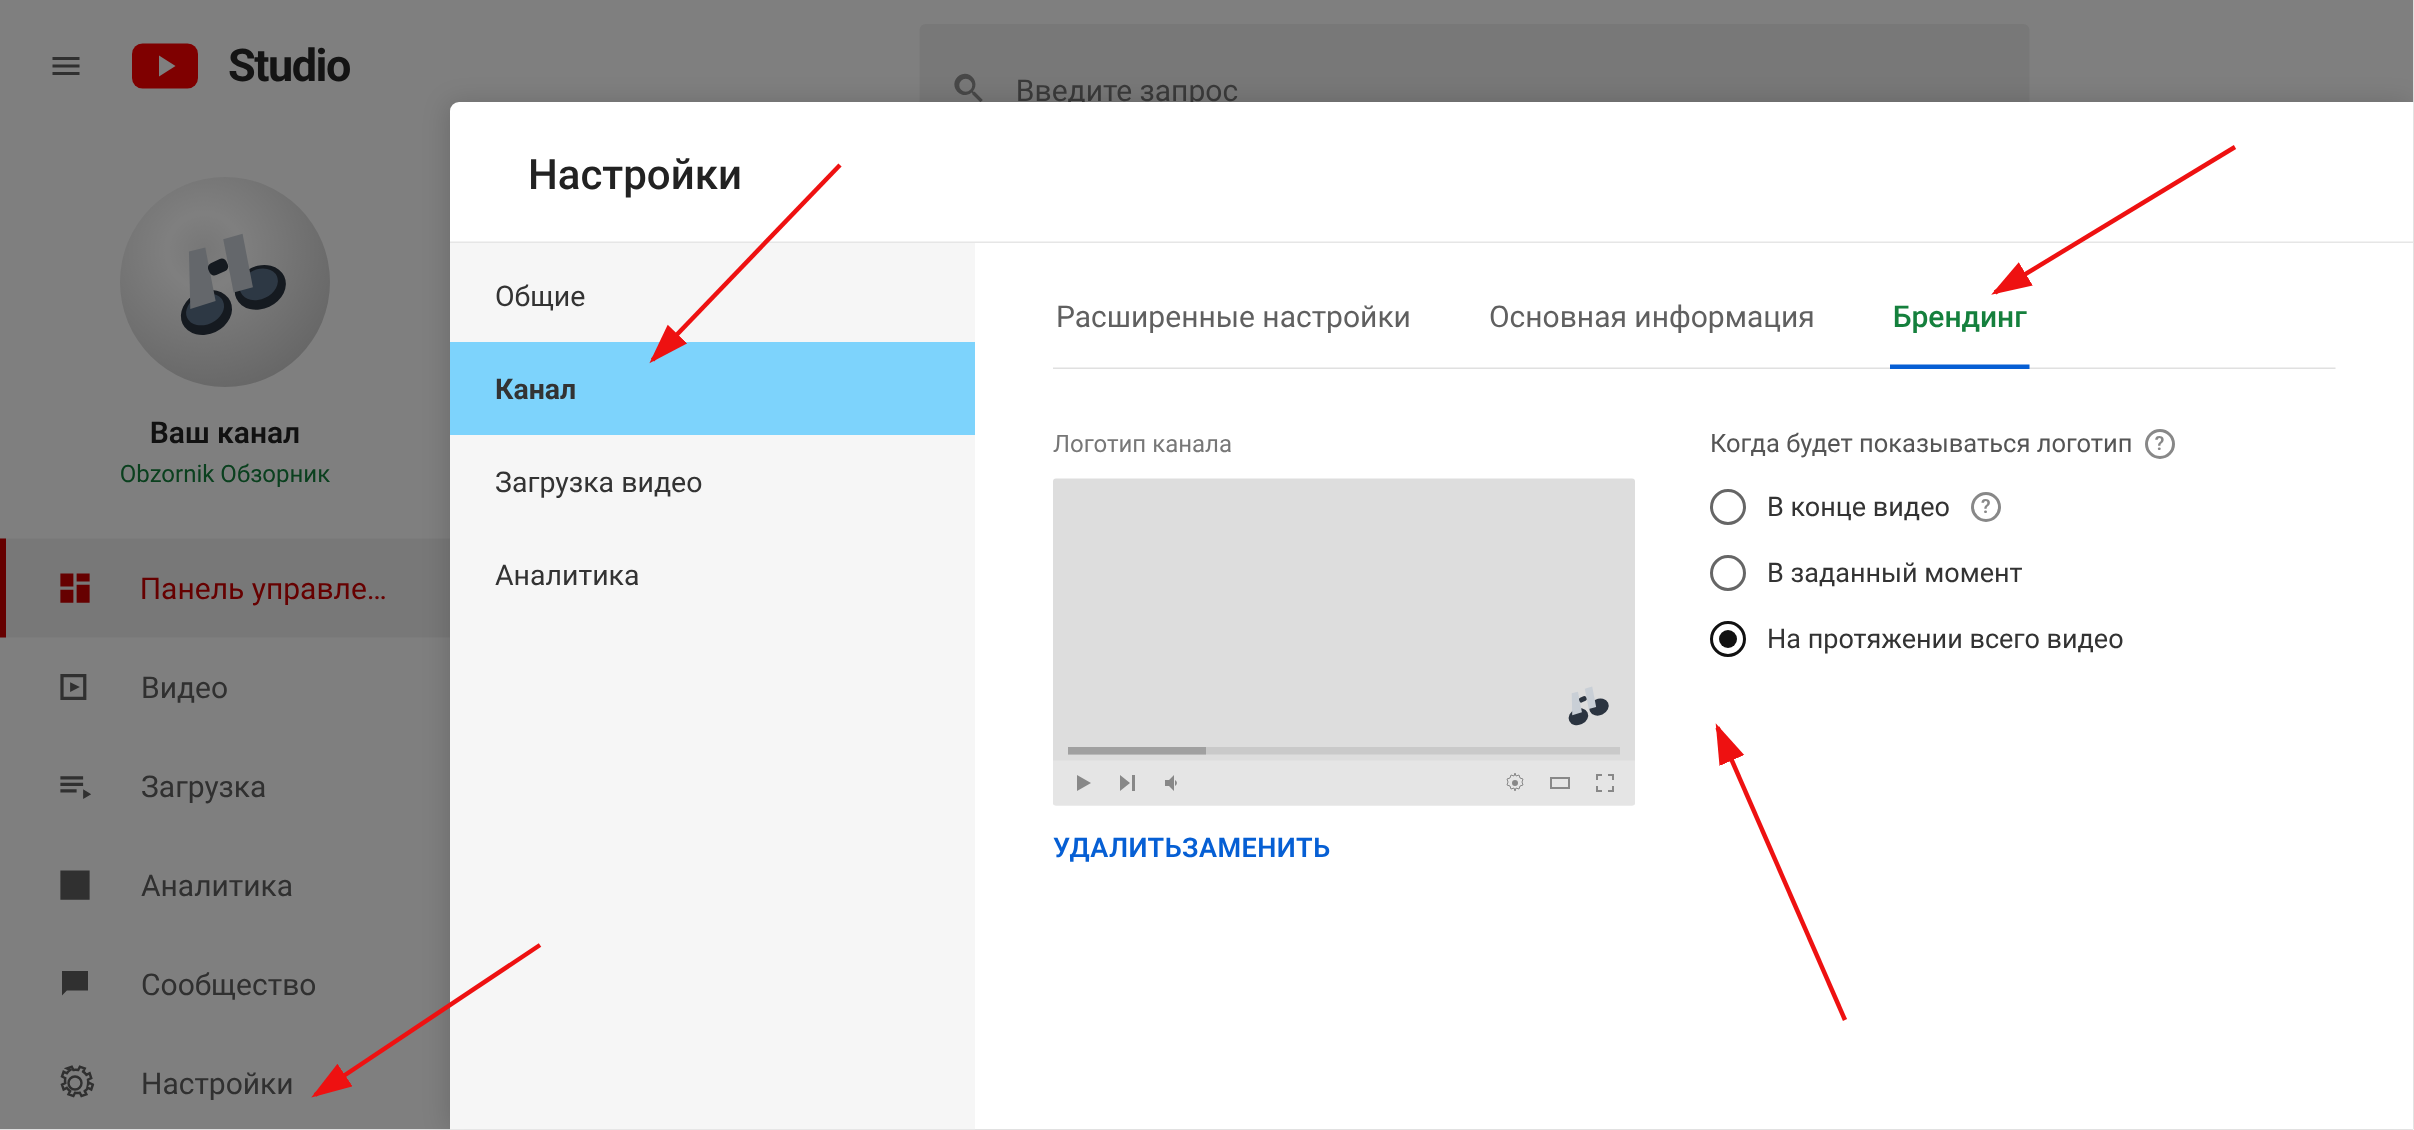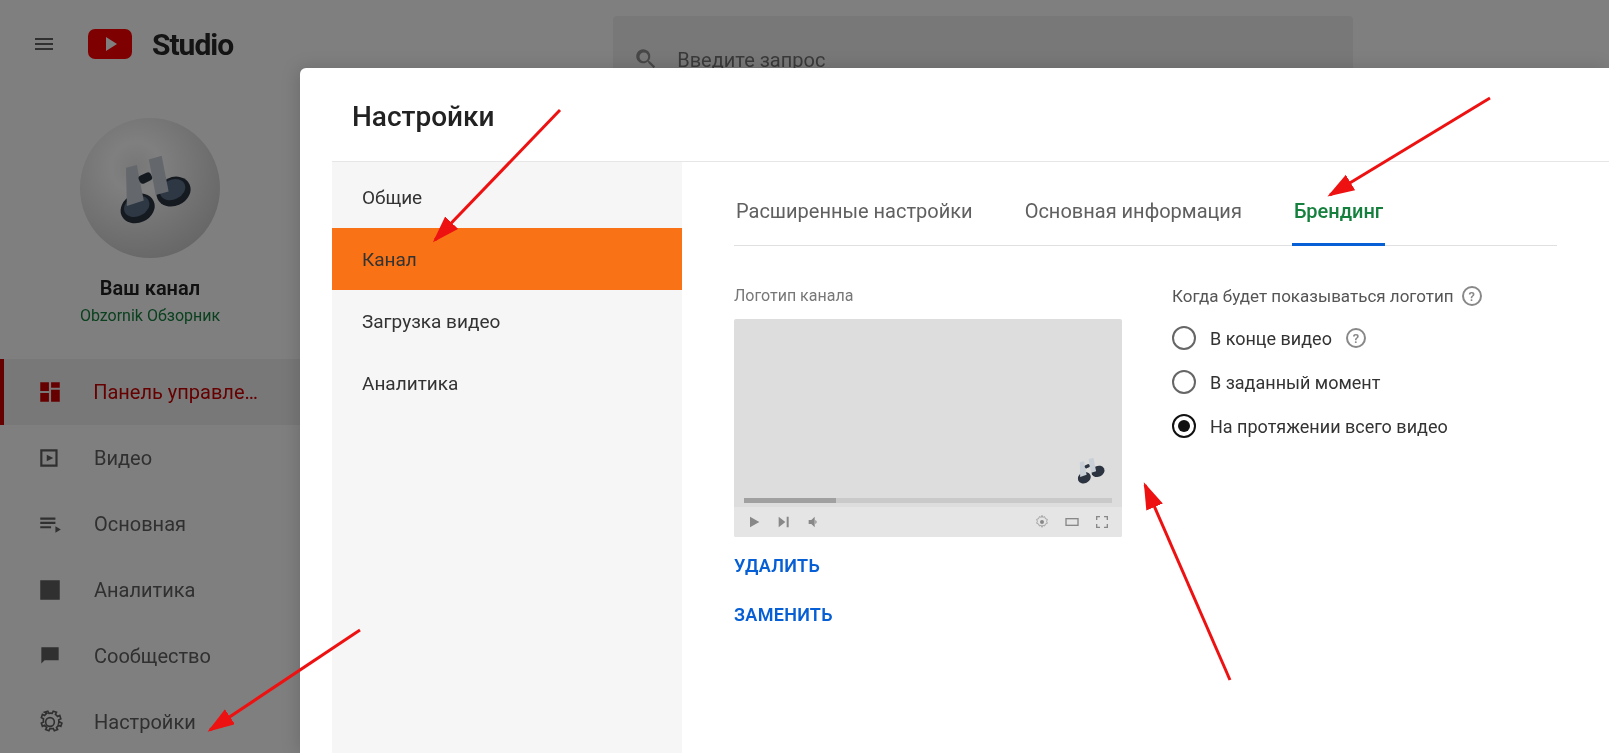--- a/index.html
+++ b/index.html
@@ -30,43 +30,43 @@
   .nav { margin-top: 24px;}
   .nav-item { height: 66px; display:flex; align-items:center; padding:0 36px; font-size:20px; color:#606060; cursor:pointer;}
   .nav-item.active { color:#cc0000; background:#f1f1f1; border-left:4px solid #cc0000; padding-left:32px;}
   .nav-item .nicon { width:28px; height:28px; margin-right:30px; display:flex; align-items:center; justify-content:center;}
   .nav-item .nicon svg { width:26px; height:26px; fill: currentColor; }
   .nav-item .nlabel { white-space:nowrap; overflow:hidden; text-overflow:ellipsis;}
 
   
   .modal { position:absolute; left:300px; top:68px; right:0; bottom:0; background:#fff; border-radius:6px 0 0 0; z-index:10; box-shadow: -2px 0 18px rgba(0,0,0,0.15); display:flex; flex-direction:column;}
   .modal-title { font-size:28px; font-weight:500; color:#222; padding: 32px 52px 28px;}
-  .modal-body { display:flex; flex:1; border-top: 1px solid #e6e6e6; margin-left: 32px;}
+  .modal-body { display:flex; flex:1; border-top: 1px solid #e6e6e6;}
   .modal-side { width:350px; background:#f6f6f6; padding-top:4px;}
   .ms-item { height:62px; display:flex; align-items:center; padding:0 30px; font-size:19px; color:#333; cursor:pointer;}
-  .ms-item.selected { background:#f97316;}
+  .ms-item.selected { background:#7dd3fc;font-weight:bold;}
   .modal-main { flex:1; padding: 0 52px 32px; position:relative;}
 
   .tabs { display:flex; height:84px; align-items:flex-end; border-bottom:1px solid #e0e0e0; gap:48px;}
   .tab { padding: 0 2px 22px; font-size:20px; color:#606060; cursor:pointer; position:relative;}
   .tab.active { color:#15803d; font-weight:500;}
   .tab.active::after { content:""; position:absolute; left:0; right:0; bottom:-1px; height:3px; background:#065fd4;}
 
   .section { padding-top: 40px; display:flex; gap:50px;}
   .sec-left { flex:0 0 auto;}
   .sec-label { font-size:16px; color:#777; margin-bottom:14px;}
   .preview { width:388px; height:218px; background:#ddd; border-radius:2px; position:relative; overflow:hidden;}
   .preview-icon { position:absolute; right:12px; bottom:46px; width:42px; height:42px;}
   .preg { position:absolute; left:10px; right:10px; bottom:34px; height:5px; background:#c9c9c9;}
   .preg-fill { height:100%; width:25%; background:#a0a0a0;}
   .pctrl { position:absolute; left:0; right:0; bottom:0; height:30px; background:#e5e5e5; display:flex; align-items:center; padding:0 12px; gap:14px;}
   .pctrl .ci { width:16px; height:16px; fill:#888;}
   .pctrl .sp { flex:1;}
   .helptext{ font-size:16px; color:#888; margin-top:12px;}
-  .actions { margin-top:18px; display:flex; gap:28px;flex-direction:column;}
+  .actions { margin-top:18px; display:flex; }
   .actions .ab { font-size:18px; font-weight:600; color:#065fd4; cursor:pointer; letter-spacing:0.3px;}
 
   .sec-right {}
   .rt-head { display:flex; align-items:center; gap:8px; font-size:17px; color:#555; margin-bottom:20px;}
   .help-ico { width:20px; height:20px; border:2px solid #888; border-radius:50%; display:inline-flex; align-items:center; justify-content:center; font-size:13px; color:#888; font-weight:600;}
   .radio-row { display:flex; align-items:center; gap:14px; margin-bottom:20px; font-size:18px; color:#333; cursor:pointer;}
   .radio { width:24px; height:24px; border:2.5px solid #666; border-radius:50%; display:inline-flex; align-items:center; justify-content:center; flex:0 0 24px;}
   .radio.checked { border-color:#111;}
   .radio.checked::after { content:""; width:12px; height:12px; background:#111; border-radius:50%;}
 
@@ -131,21 +131,21 @@
             </svg>
           </span>
         <span class="nlabel">Видео</span>
       </div>
       <div class="nav-item">
         <span class="nicon">
             <svg viewBox="0 0 24 24">
               <path d="M3 6h14v2H3V6zm0 4h14v2H3v-2zm0 4h10v2H3v-2zm14 0l5 3-5 3v-6z"></path>
             </svg>
           </span>
-        <span class="nlabel">Основная</span>
+        <span class="nlabel">Загрузка</span>
       </div>
       <div class="nav-item">
         <span class="nicon">
             <svg viewBox="0 0 24 24">
               <path d="M3 3h18v18H3V3zm3 12h3v4H6v-4zm5-5h3v9h-3v-9zm5-4h3v13h-3V6z"></path>
             </svg>
           </span>
         <span class="nlabel">Аналитика</span>
       </div>
       <div class="nav-item">

